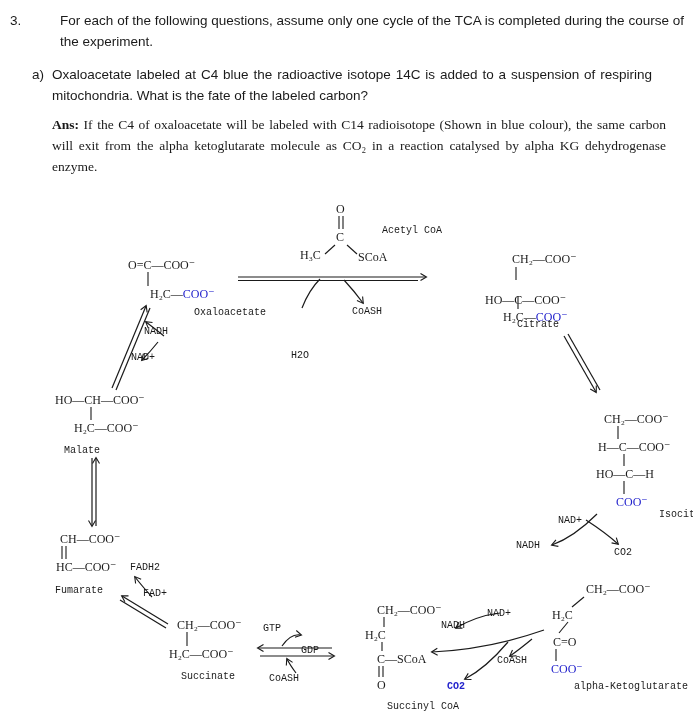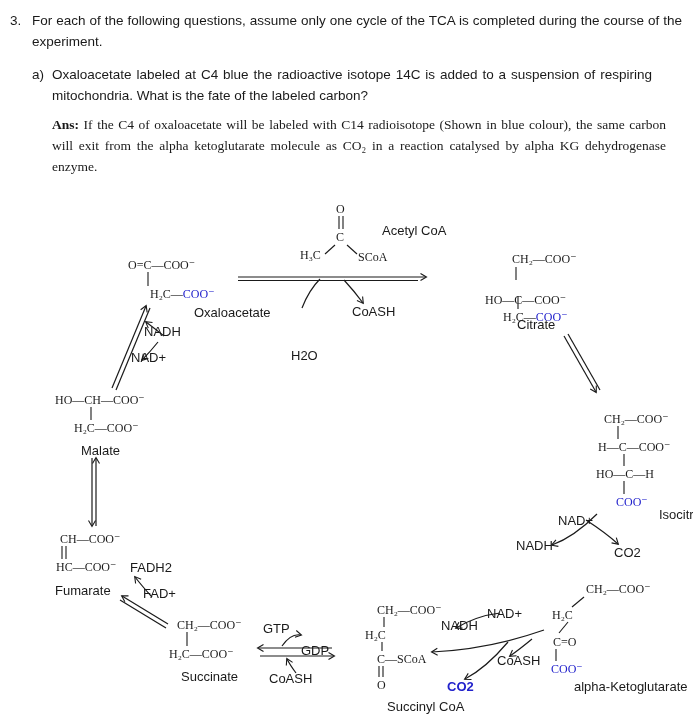--- a/index.html
+++ b/index.html
@@ -11,35 +11,35 @@
   .qrow { position:absolute; display:flex; }
   .qnum { flex:0 0 22px; font-size:13.5px; line-height:21px; }
   .qnum.narrow { flex:0 0 20px; }
   .qtext { font-size:13.5px; line-height:21px; text-align:justify; }
   .abs { position:absolute; }
   .f {
     font-family:"Liberation Serif","DejaVu Serif",serif;
     font-size:12px; line-height:14px; white-space:nowrap;
   }
   .lbl, .cof {
-    font-family:Liberation Sans, sans-serif;
-    font-size:13px; line-height:13px; white-space:nowrap;
+    font-family:Liberation Mono, monospace;
+    font-size:10px; line-height:13px; white-space:nowrap;
   }
   .blue { color:var(--blue,#2222cc); }
   .bold { font-weight:bold; }
   svg.arrows { position:absolute; left:0; top:0; pointer-events:none; }
 </style>
 </head>
 <body>
 
 <div class="page">
 
   <div class="qrow" style="left:10px; top:10px; width:674px;">
     <span class="qnum">3.</span>
-    <p class="qtext" style="width:650px;">For each of the following questions, assume only one cycle of the TCA is completed during the course of the experiment.</p>
+    <p class="qtext" style="width:650px;margin-left:28px;">For each of the following questions, assume only one cycle of the TCA is completed during the course of the experiment.</p>
   </div>
 
   <div class="qrow" style="left:32px; top:64px; width:622px;">
     <span class="qnum narrow">a)</span>
     <p class="qtext" style="width:600px;">Oxaloacetate labeled at C4 blue the radioactive isotope 14C is added to a suspension of respiring mitochondria. What is the fate of the labeled carbon?</p>
   </div>
 
   <div class="qrow" style="left:52px; top:114px; width:614px;">
     <p class="qtext" style="width:614px;font-family:Liberation Serif, serif;"><b>Ans:</b> <span>If the C4 of oxaloacetate will be labeled with C14 radioisotope (Shown in blue colour), the same carbon will exit from the alpha ketoglutarate molecule as CO₂ in a reaction catalysed by alpha KG dehydrogenase enzyme.</span></p>
   </div>
@@ -129,21 +129,21 @@
     <div class="abs f" style="left:512px; top:252px;">CH₂—COO⁻</div>
     <div class="abs f" style="left:485px; top:293px;">HO—C—COO⁻</div>
     <div class="abs f" style="left:503px; top:310px;"><span>H₂C—</span><span class="blue">COO⁻</span></div>
     <div class="abs lbl" style="left:517px; top:318px;">Citrate</div>
 
     <div class="abs cof" style="left:144px; top:325px;">NADH</div>
     <div class="abs cof" style="left:131px; top:351px;">NAD+</div>
 
     <div class="abs f" style="left:55px; top:393px;">HO—CH—COO⁻</div>
     <div class="abs f" style="left:74px; top:421px;">H₂C—COO⁻</div>
-    <div class="abs lbl" style="left:64px; top:444px;margin-left:17px;">Malate</div>
+    <div class="abs lbl" style="left:64px; top:444px;">Malate</div>
 
     <div class="abs f" style="left:604px; top:412px;">CH₂—COO⁻</div>
     <div class="abs f" style="left:598px; top:440px;">H—C—COO⁻</div>
     <div class="abs f" style="left:596px; top:467px;">HO—C—H</div>
     <div class="abs f blue" style="left:616px; top:495px;">COO⁻</div>
     <div class="abs lbl" style="left:659px; top:508px;text-align:right;">Isocitrate</div>
 
     <div class="abs cof" style="left:558px; top:514px;">NAD+</div>
     <div class="abs cof" style="left:516px; top:539px;">NADH</div>
     <div class="abs cof" style="left:614px; top:546px;">CO2</div>

